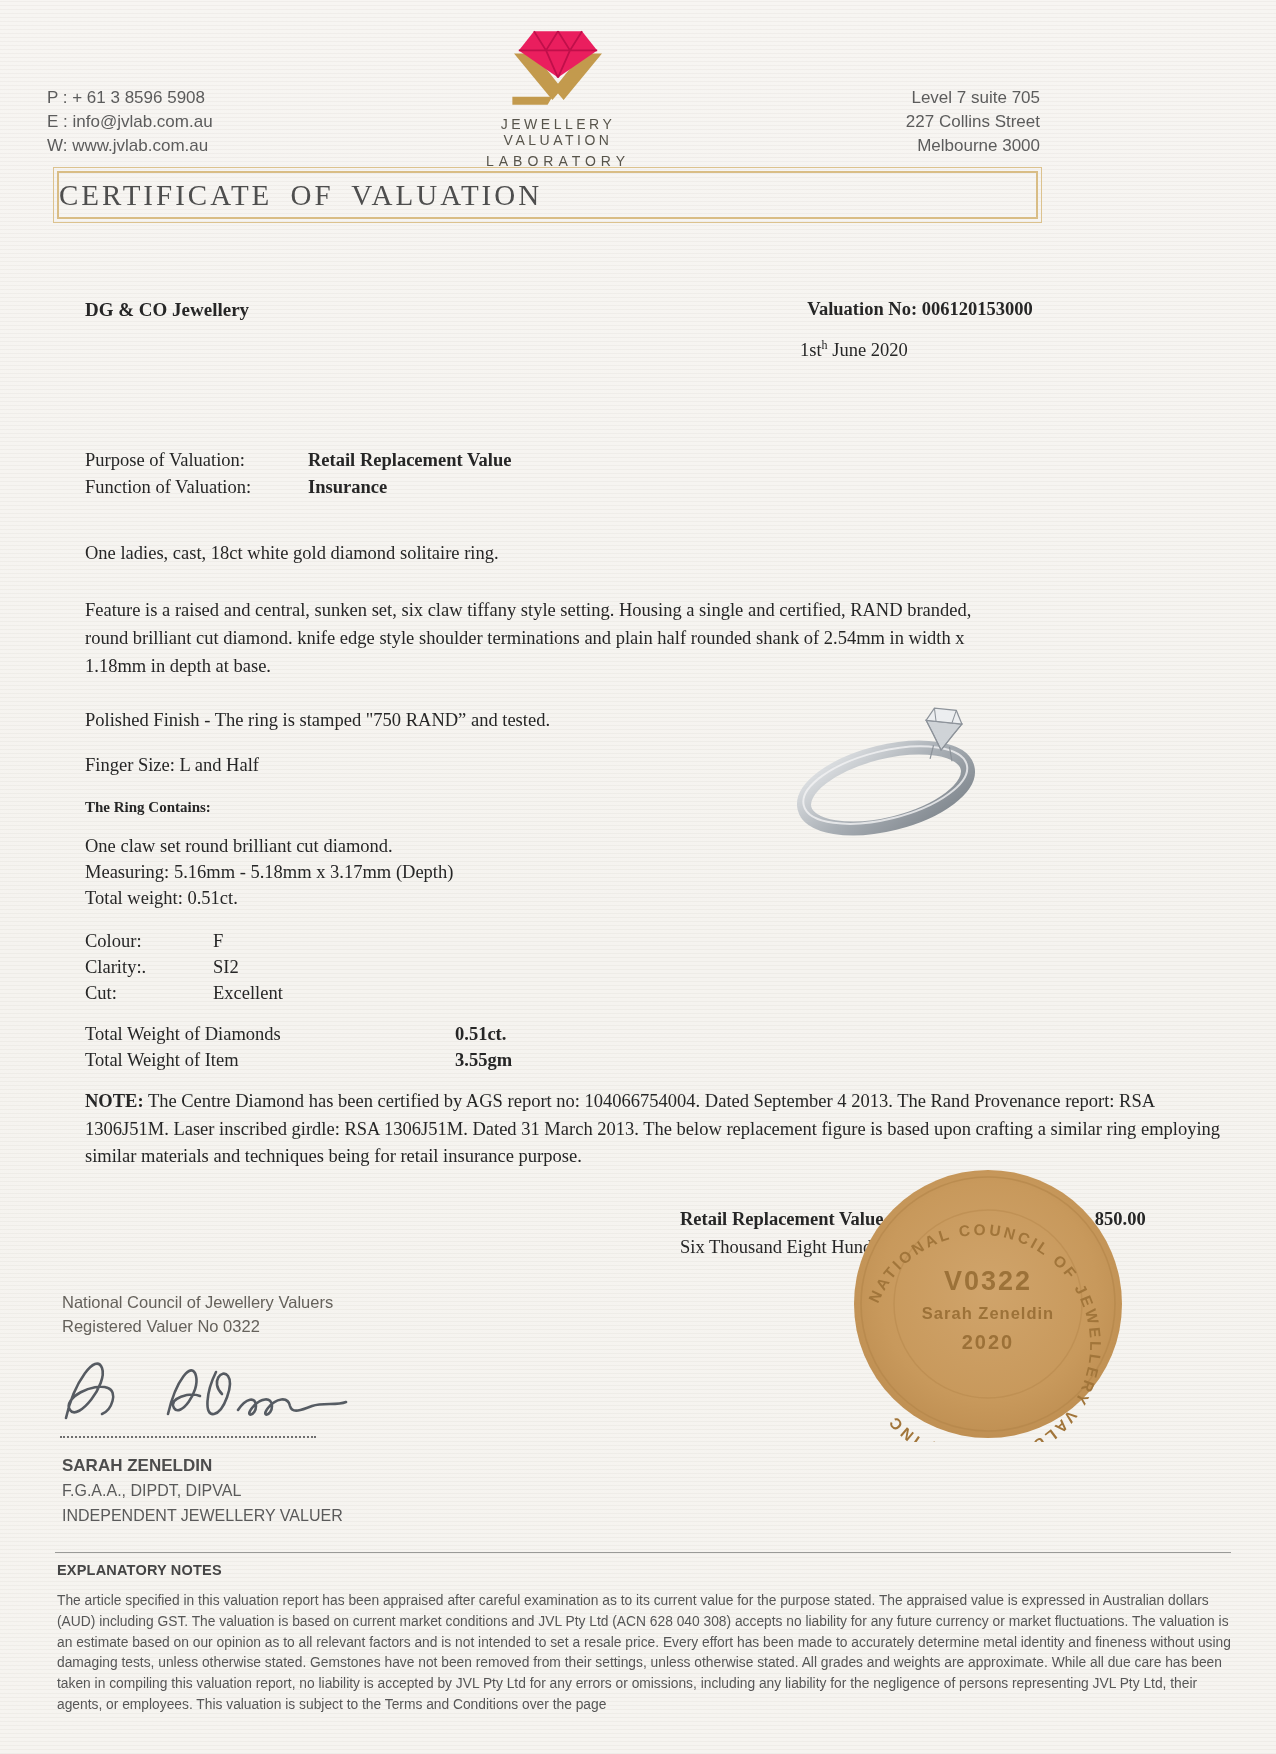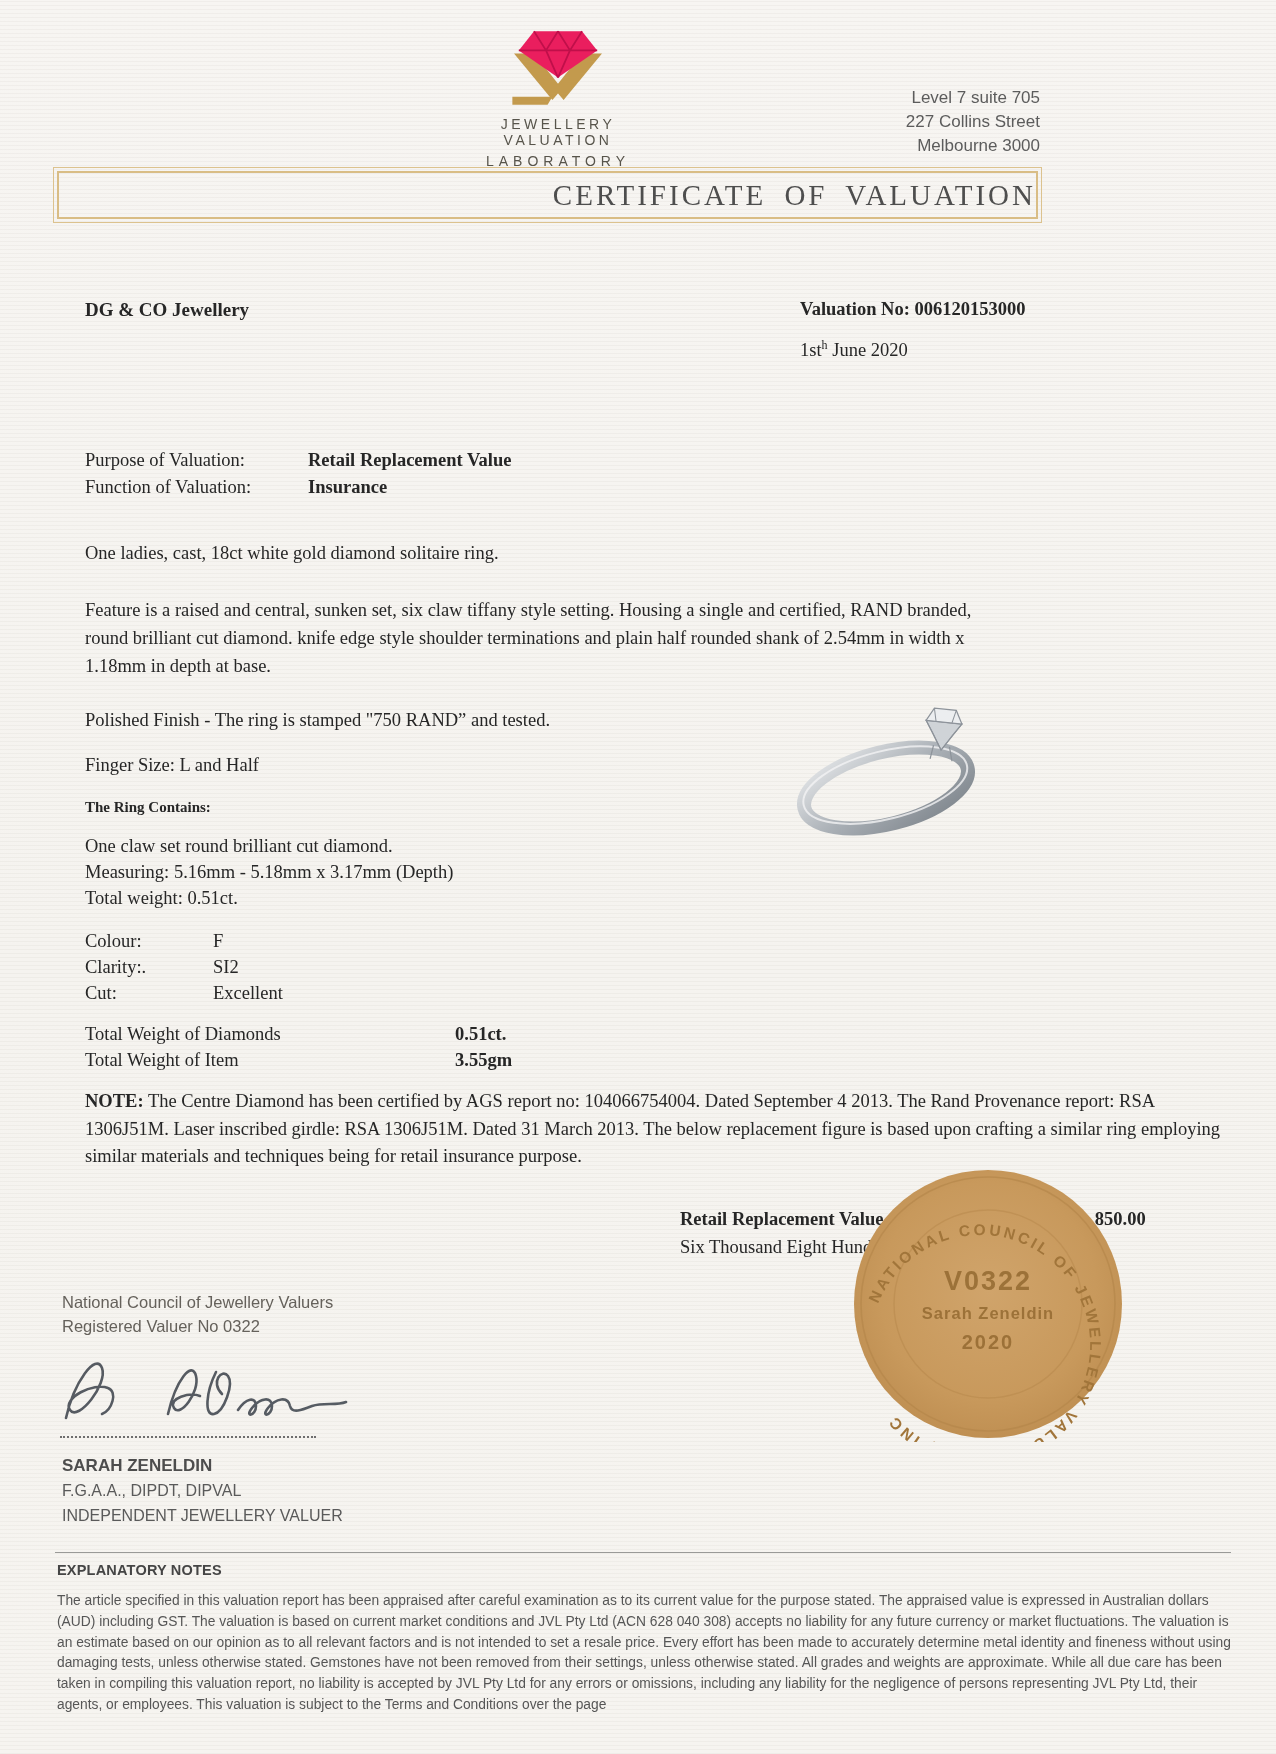--- a/index.html
+++ b/index.html
@@ -22,28 +22,28 @@
   .contact{left:47px;top:86px;font-size:17px;color:#5c5c5c;line-height:24px;}
   .logo-wrap{left:448px;top:28px;width:220px;text-align:center;}
   .logo-text1{font-size:14px;letter-spacing:3.5px;color:#57544b;margin-top:4px;}
   .logo-text2{font-size:14px;letter-spacing:5px;color:#57544b;margin-top:5px;}
   .address{left:880px;top:86px;width:160px;text-align:right;font-size:17px;color:#5c5c5c;line-height:24px;}
 
   
   .title-box{
     left:57px;top:171px;width:977px;height:44px;
     border:2px solid #d9bd85;outline:1px solid #dcc28e;outline-offset:3px;
-    display:flex;align-items:center;justify-content:flex-end;
+    display:flex;align-items:center;justify-content:flex-start;
   }
   .title-box span{font-size:29px;letter-spacing:3px;word-spacing:8px;color:#4e4e4e;}
 
   
   .client{left:85px;top:299px;font-size:19px;}
   .valno-block{left:800px;top:299px;width:240px;font-size:18.5px;}
-  .valno{text-align:left;}
+  .valno{text-align:center;}
   .valdate{text-align:left;margin-top:18px;}
   .valdate sup{font-size:12px;}
 
   .purpose-block{left:85px;top:447px;font-size:18.5px;line-height:27px;}
   .prow{display:flex;gap:25px;}
   .prow .lbl{width:198px;}
 
   .para-intro{left:85px;top:543px;width:940px;font-size:18.5px;}
   .para-feature{left:85px;top:596px;width:922px;font-size:18.5px;line-height:28px;}
   .para-finish{left:85px;top:710px;width:940px;font-size:18.5px;}
@@ -77,20 +77,25 @@
 
   .footer-rule{left:55px;top:1552px;width:1176px;border-top:1.5px solid #9a9a98;height:0;}
   .expl-h{left:57px;top:1562px;font-size:14.5px;color:#454545;font-weight:bold;letter-spacing:0.2px;}
   .expl-body{left:57px;top:1591px;width:1174px;font-size:13.8px;color:#565656;line-height:20.8px;}
 </style>
 </head>
 <body>
 
 <div class="page">
 
+  <div class="abs contact sans">
+    <div>P : + 61 3 8596 5908</div>
+    <div>E : info@jvlab.com.au</div>
+    <div>W: www.jvlab.com.au</div>
+  </div>
 
   <div class="abs logo-wrap">
     <svg width="124" height="80" viewBox="0 0 130 100">
 
       <path d="M10 32 L58 90 L70 76 L35 32 Z" fill="#c39a4d"></path>
       <path d="M120 32 L72 90 L60 76 L95 32 Z" fill="#c39a4d"></path>
       <path d="M8 86 L58 86 L52 96 L8 96 Z" fill="#c39a4d"></path>
 
       <polygon points="35,4 95,4 114,28 65,62 16,28" fill="#ea1e5e"></polygon>
       <g stroke="#c00f4a" stroke-width="2.2" fill="none">

